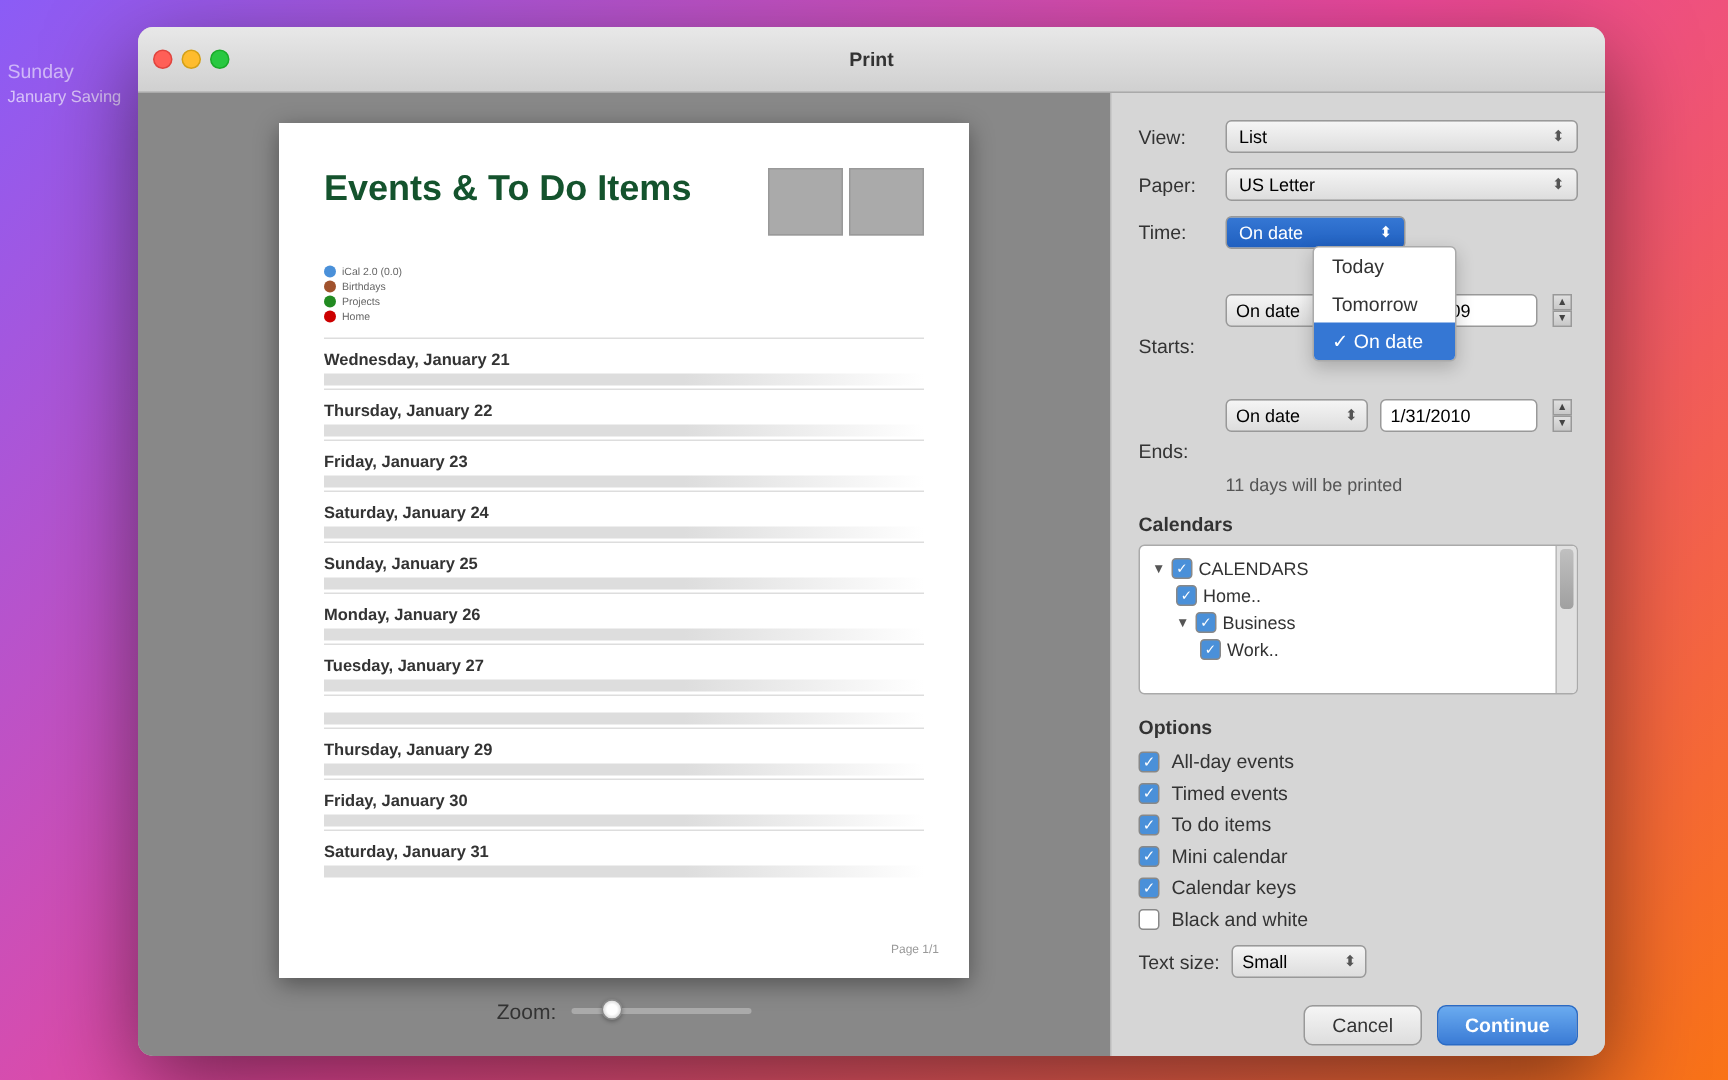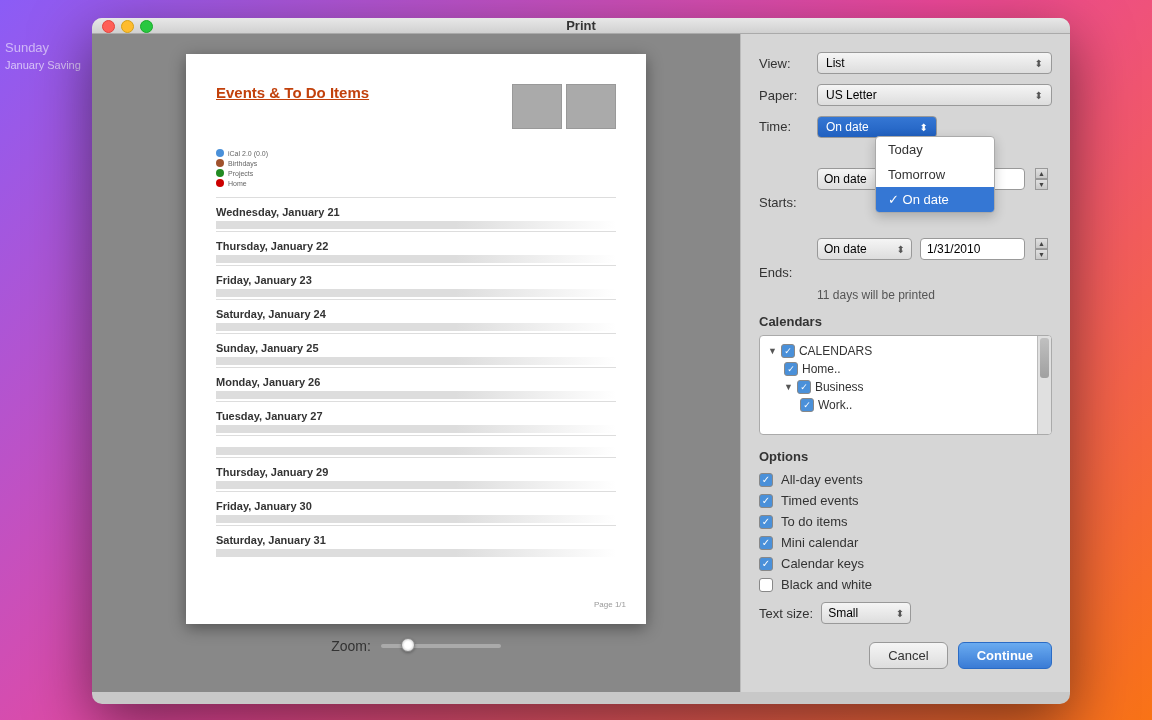--- a/index.html
+++ b/index.html
@@ -19,25 +19,25 @@
       left: 92px;
       width: 978px;
       height: 686px;
       background: #c8c8c8;
       border-radius: 10px;
       box-shadow: 0 20px 60px rgba(0,0,0,0.5);
       overflow: hidden;
     }
 
     .titlebar {
-      height: 16px;
+      height: 44px;
       background: linear-gradient(to bottom, #e8e8e8, #d0d0d0);
       border-bottom: 1px solid #aaa;
       display: flex;
-      align-items: flex-end;
+      align-items: center;
       justify-content: center;
       position: relative;
     }
 
     .traffic-lights {
       position: absolute;
       left: 10px;
       display: flex;
       gap: 6px;
       align-items: center;
@@ -85,24 +85,23 @@
     }
 
     .preview-header {
       display: flex;
       justify-content: space-between;
       align-items: flex-start;
       margin-bottom: 20px;
     }
 
     .preview-title {
-      font-size: 15px;
+      font-size: 24px;
       font-weight: bold;
-      color: #c2410c;
-      text-decoration: underline;
+      color: #14532d;
     }
 
     .mini-calendars {
       display: flex;
       gap: 4px;
     }
 
     .mini-cal {
       width: 50px;
       height: 45px;
@@ -239,21 +238,21 @@
 
     .time-dropdown {
       position: absolute;
       top: 20px;
       left: 58px;
       background: white;
       border: 1px solid #aaa;
       border-radius: 4px;
       box-shadow: 0 4px 12px rgba(0,0,0,0.2);
       z-index: 100;
-      width: 120px;
+      width: 96px;
       overflow: hidden;
     }
 
     .dropdown-item {
       padding: 5px 12px;
       font-size: 13px;
       color: #333;
       cursor: pointer;
     }
 

